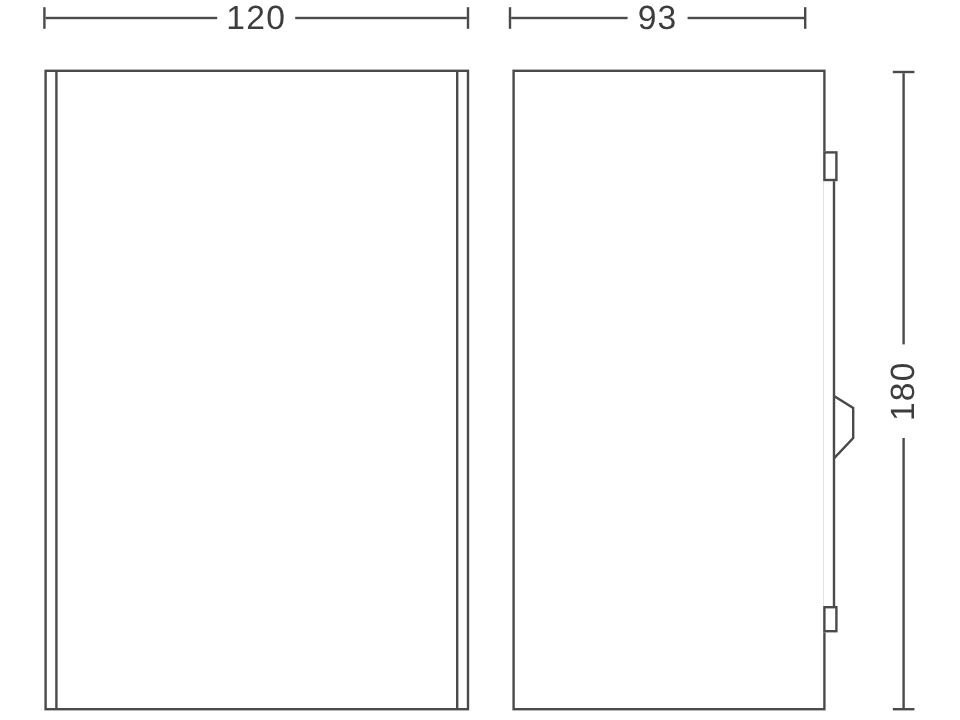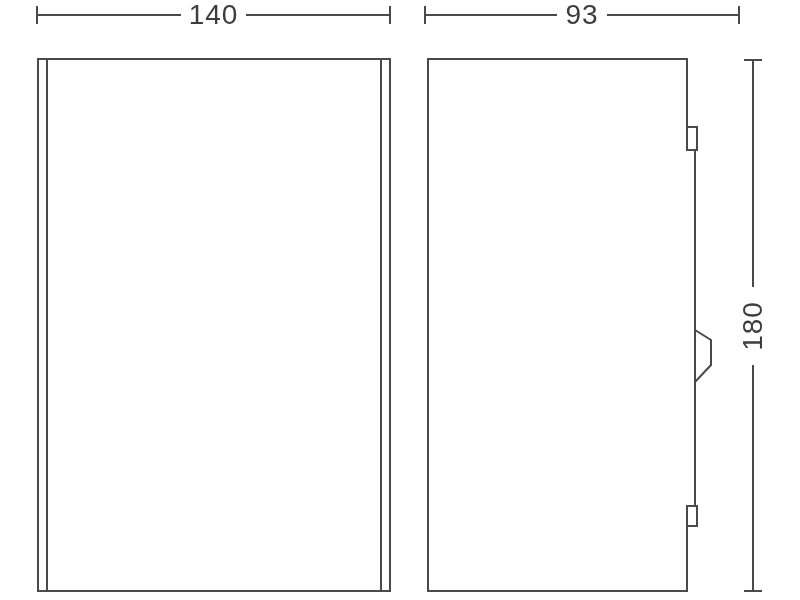--- a/index.html
+++ b/index.html
@@ -57,21 +57,21 @@
   .dim-h .seg   { flex: 1 1 auto; height: 2px; background: #4a4a4a; }
   .dim-label {
     flex: 0 0 auto;
     padding: 0 8px;
     font-size: 28px;
     line-height: 1;
     color: #3d3d3d;
     letter-spacing: 1px;
   }
   .dim-width { left: 36px; top: 6px; width: 355px; }
-  .dim-depth { left: 424px; top: 6px; width: 316px; }
+  .dim-depth { left: 424px; top: 6px; width: 248px; }
   .dim-v {
     position: absolute;
     left: 744px; top: 59px; width: 18px; height: 533px;
     display: flex;
     flex-direction: column;
     align-items: center;
   }
   .dim-v .tick-h { width: 18px; height: 2px; background: #4a4a4a; flex: 0 0 auto; }
   .dim-v .seg    { flex: 1 1 auto; width: 2px; background: #4a4a4a; }
   .dim-v .label-wrap {
@@ -88,21 +88,21 @@
   }
 </style>
 </head>
 <body>
 
 <div class="canvas">
 
   <div class="dim-h dim-width">
     <div class="tick-v"></div>
     <div class="seg"></div>
-    <span class="dim-label">140</span>
+    <span class="dim-label">120</span>
     <div class="seg"></div>
     <div class="tick-v"></div>
   </div>
 
   <div class="dim-h dim-depth">
     <div class="tick-v"></div>
     <div class="seg"></div>
     <span class="dim-label">93</span>
     <div class="seg"></div>
     <div class="tick-v"></div>

